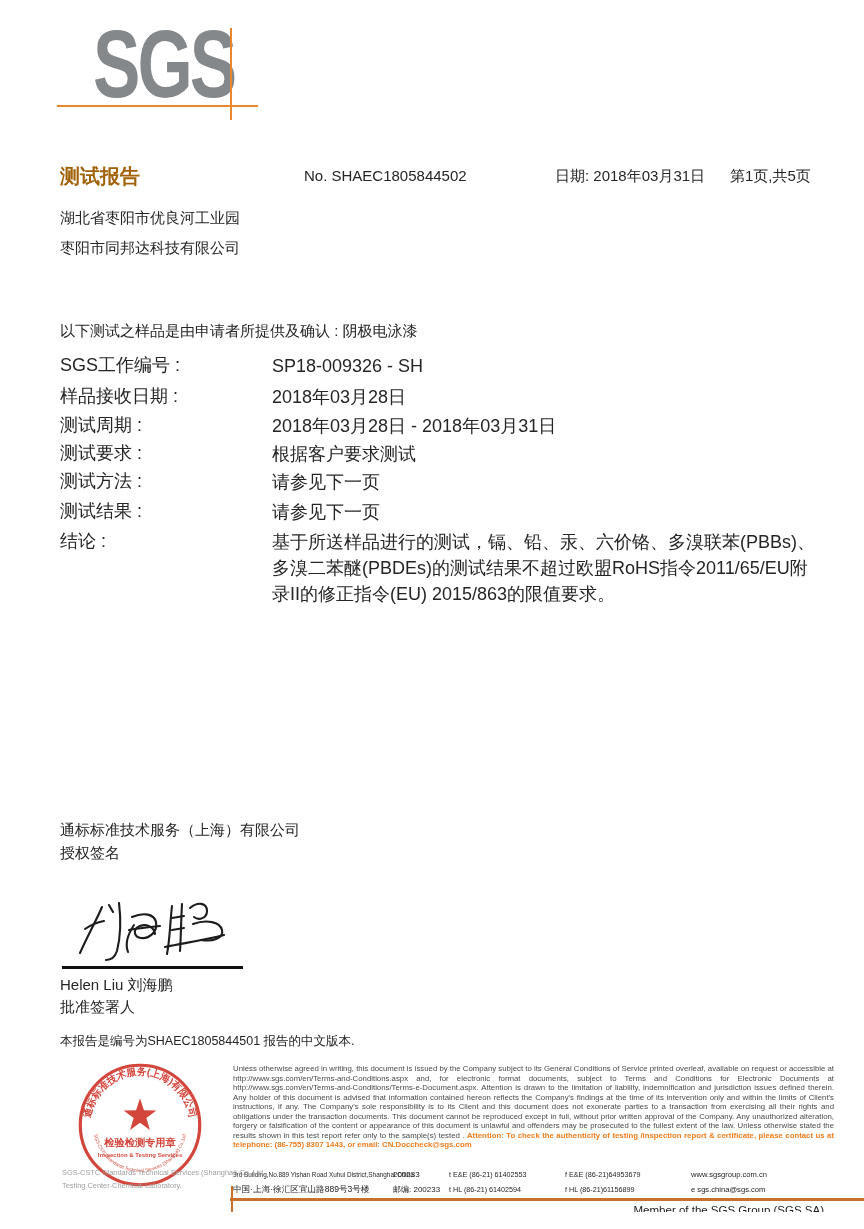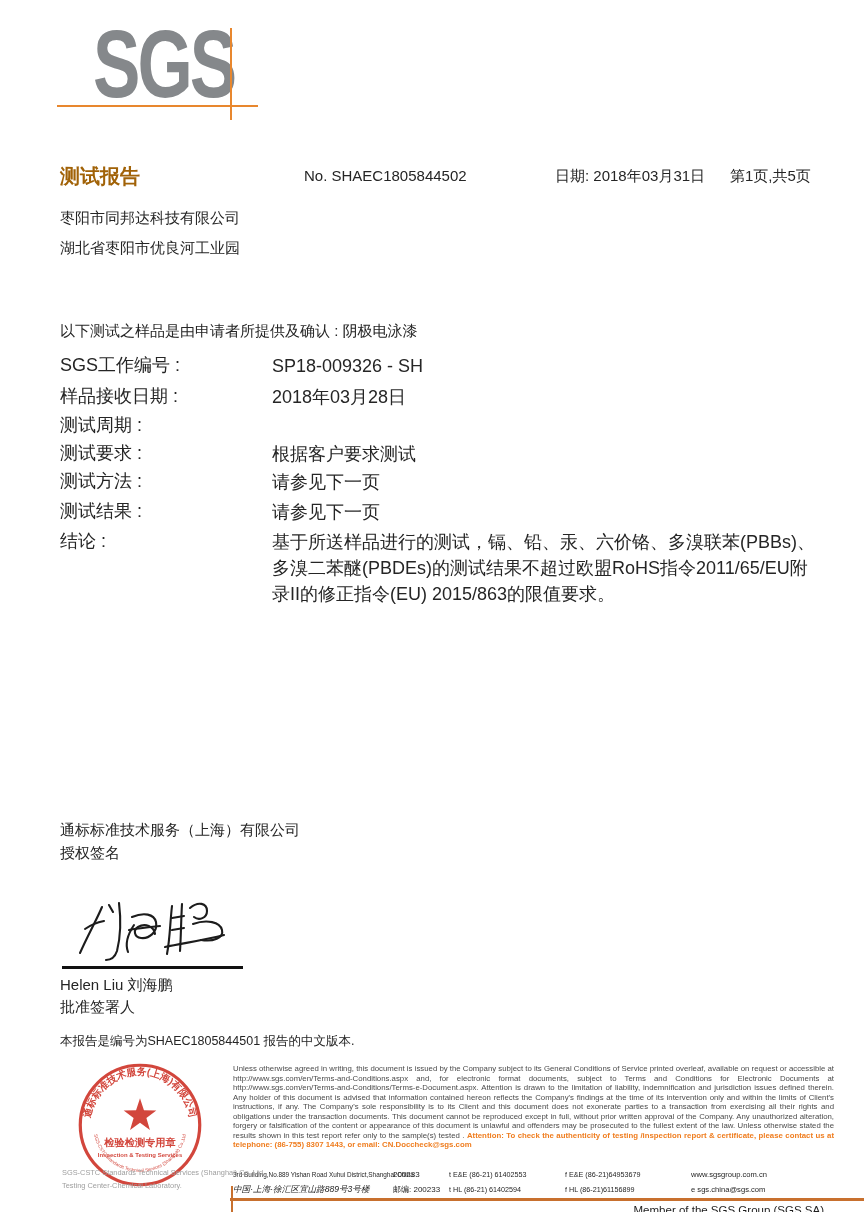--- a/index.html
+++ b/index.html
@@ -42,21 +42,21 @@
 
   .cn-note { position:absolute; left:60px; top:1033px; font-size:12.5px; }
 
   
   .legal { position:absolute; left:233px; top:1064px; width:601px; font-size:7.8px; line-height:9.55px;
            color:#4a4a4a; text-align:justify; }
   .attention { color:#ef7d1f; font-weight:bold; }
   .addr-block { position:absolute; left:233px; top:1167px; width:605px; }
   .addr-row { display:flex; align-items:baseline; line-height:15px; white-space:nowrap; }
   .cell-addr { width:160px; flex:none; font-size:6.4px; }
-  .cell-addr.cn { font-size:8.6px;font-style:italic; }
+  .cell-addr.cn { font-size:8.6px; }
   .cell-post { width:56px; flex:none; font-size:8px; }
   .cell-tel { width:116px; flex:none; font-size:7.2px; }
   .cell-fax { width:126px; flex:none; font-size:7.2px; }
   .cell-web { flex:1; font-size:7.6px; }
   .foot-hline { position:absolute; left:230px; top:1198px; width:634px; height:3px; background:#c8702e; }
   .foot-vline { position:absolute; left:231px; top:1186px; width:2px; height:41px; background:#c8702e; }
   .member { position:absolute; right:40px; top:1204px; font-size:11.5px; color:#1e1e1e; }
 
   .lab-line { position:absolute; left:62px; color:#9e9e9e; font-size:7.4px; z-index:3; }
   .lab1 { top:1168px; } .lab2 { top:1181px; }
@@ -72,36 +72,37 @@
   <div class="logo-vline"></div>
 
   <div class="title-row">
     <div class="doc-title">测试报告</div>
     <div class="report-no">No. SHAEC1805844502</div>
     <div class="report-date">日期: 2018年03月31日</div>
     <div class="page-info">第1页,共5页</div>
   </div>
 
   <div class="applicant">
+    <div>湖北省枣阳市优良河工业园</div>
     <div>枣阳市同邦达科技有限公司</div>
-    <div>湖北省枣阳市优良河工业园</div>
   </div>
 
   <div class="intro">以下测试之样品是由申请者所提供及确认 : 阴极电泳漆</div>
 
   <div class="info-row r0">
     <div class="lbl">SGS工作编号 :</div>
     <div class="val">SP18-009326 - SH</div>
   </div>
   <div class="info-row r1">
     <div class="lbl">样品接收日期 :</div>
     <div class="val">2018年03月28日</div>
   </div>
   <div class="info-row r2">
     <div class="lbl">测试周期 :</div>
+    <div class="val">2018年03月28日 - 2018年03月31日</div>
   </div>
   <div class="info-row r3">
     <div class="lbl">测试要求 :</div>
     <div class="val">根据客户要求测试</div>
   </div>
   <div class="info-row r4">
     <div class="lbl">测试方法 :</div>
     <div class="val">请参见下一页</div>
   </div>
   <div class="info-row r5">

